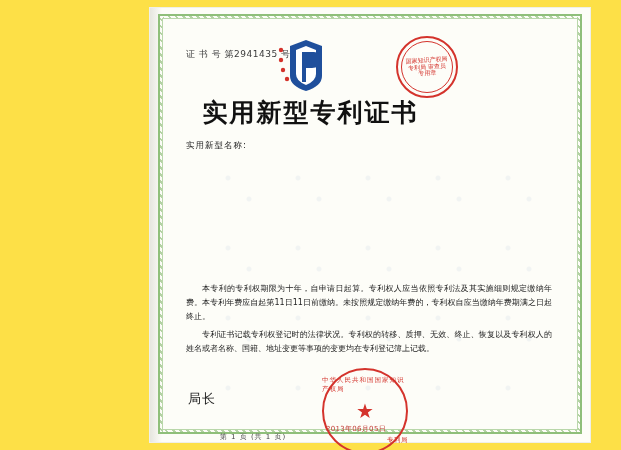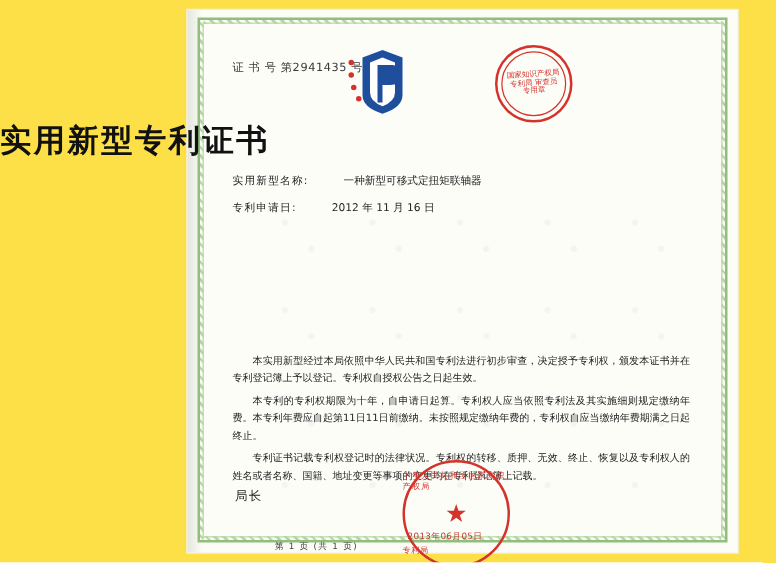--- a/index.html
+++ b/index.html
@@ -129,42 +129,41 @@
     width: 70px;
     height: 58px;
   }
   .logo svg { display: block; }
 
   .main-title {
     position: absolute;
     left: 0;
     top: 96px;
     width: 621px;
-    text-align: left;
+    text-align: center;
     font-family: Liberation Sans, sans-serif;
     font-size: 25px;
     font-weight: bold;
     color: #111;
     letter-spacing: 2px;
   }
 
   .fields {
     position: absolute;
     left: 186px;
     top: 140px;
     width: 366px;
     font-size: 8.5px;
     color: #222;
   }
   .field-row {
     display: flex;
     align-items: flex-start;
     margin-bottom: 10px;
     line-height: 1.4;
-    gap: 22px;
   }
   .field-label {
     flex: 0 0 auto;
     letter-spacing: 1px;
     white-space: nowrap;
   }
   .field-value {
     margin-left: 6px;
     white-space: nowrap;
   }
@@ -183,21 +182,21 @@
   .body-text p {
     margin: 0 0 4px 0;
     text-indent: 16px;
   }
 
   
   .director {
     position: absolute;
     left: 188px;
     top: 390px;
-    font-size: 10px;
+    font-size: 13px;
     color: #222;
     letter-spacing: 1px;
   }
   .signature {
     position: absolute;
     left: 228px;
     top: 378px;
     width: 130px;
     height: 34px;
     font-family: "DejaVu Serif", "Liberation Serif", serif;
@@ -238,21 +237,21 @@
     top: 8px;
     text-align: left;
     color: #d4332c;
     font-size: 6.5px;
     letter-spacing: 1px;
   }
   .big-seal .seal-bottom {
     position: absolute;
     left: 0; right: 0;
     bottom: 9px;
-    text-align: left;
+    text-align: right;
     color: #d4332c;
     font-size: 6.5px;
     letter-spacing: .5px;
   }
   .seal-date {
     position: absolute;
     left: 326px;
     top: 424px;
     width: 86px;
     font-size: 7px;
@@ -319,30 +318,24 @@
     <div class="ring"></div>
     <div class="ring2"></div>
     <div class="seal-text">国家知识产权局专利局 审查员 专用章</div>
   </div>
 
   <div class="main-title">实用新型专利证书</div>
 
   <div class="fields">
     <div class="field-row">
       <span class="field-label">实用新型名称:</span>
-      <span class="field-value">一种新型可移式定扭矩联轴器</span>
     </div>
-    <div class="field-row">
-      <span class="field-label">专利申请日:</span>
-      <span class="field-value">2012 年 11 月 16 日</span>
-    </div>
   </div>
 
   <div class="body-text">
-    <p>本实用新型经过本局依照中华人民共和国专利法进行初步审查，决定授予专利权，颁发本证书并在专利登记簿上予以登记。专利权自授权公告之日起生效。</p>
     <p>本专利的专利权期限为十年，自申请日起算。专利权人应当依照专利法及其实施细则规定缴纳年费。本专利年费应自起第11日11日前缴纳。未按照规定缴纳年费的，专利权自应当缴纳年费期满之日起终止。</p>
     <p>专利证书记载专利权登记时的法律状况。专利权的转移、质押、无效、终止、恢复以及专利权人的姓名或者名称、国籍、地址变更等事项的变更均在专利登记簿上记载。</p>
   </div>
 
   <div class="director">局长</div>
 
   <div class="big-seal">
     <div class="ring"></div>
     <div class="seal-top">中华人民共和国国家知识产权局</div>
     <div class="star">★</div>

